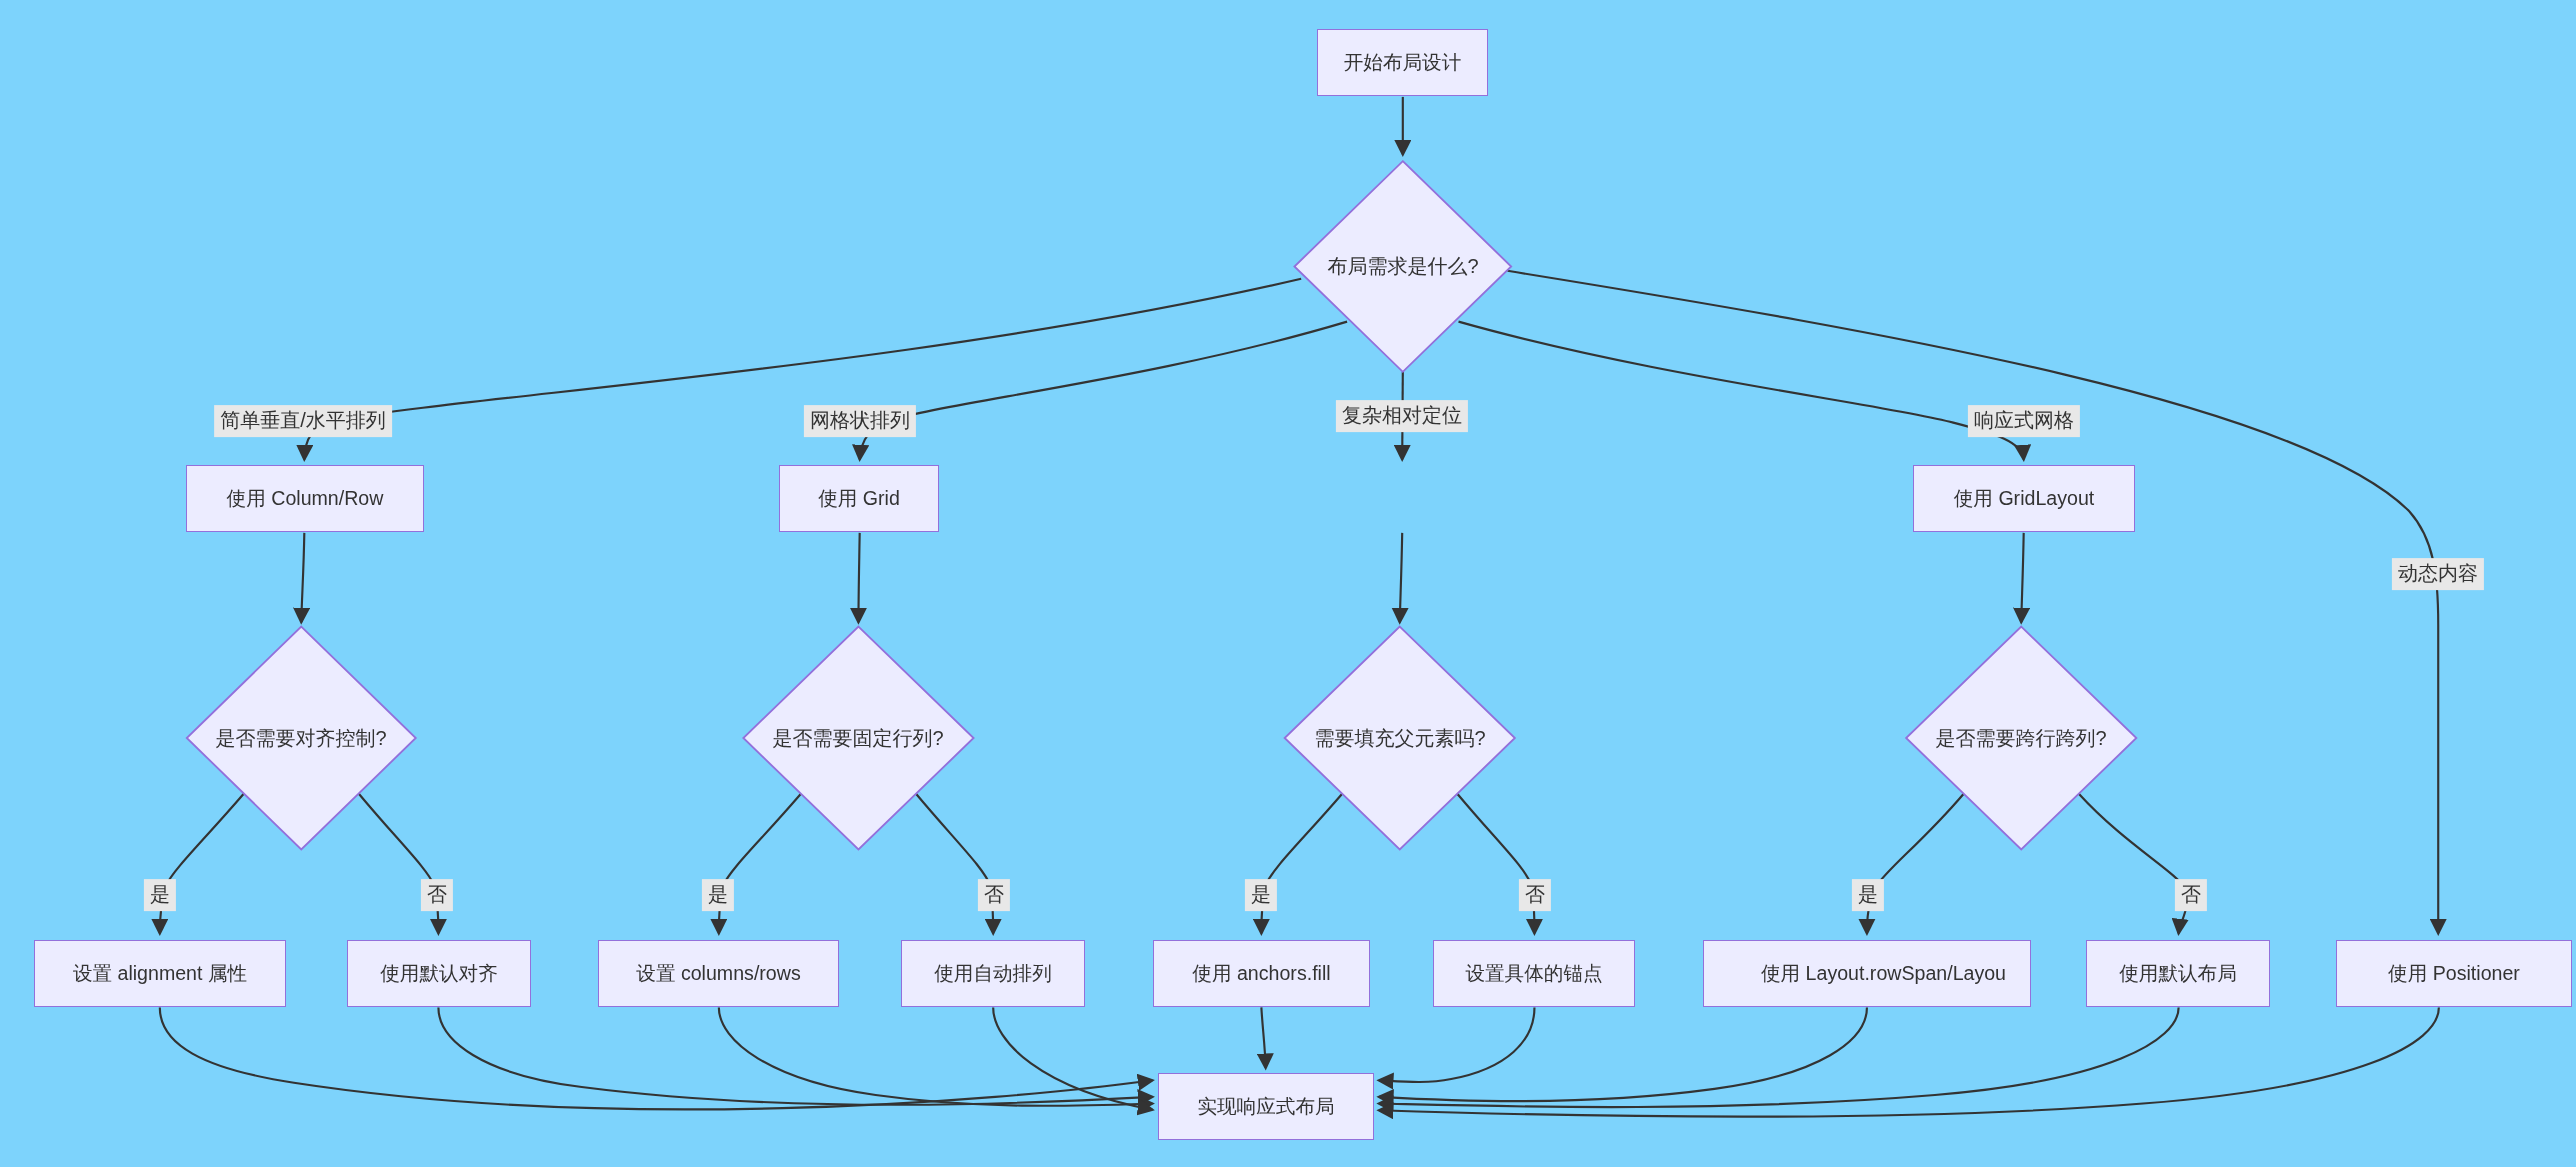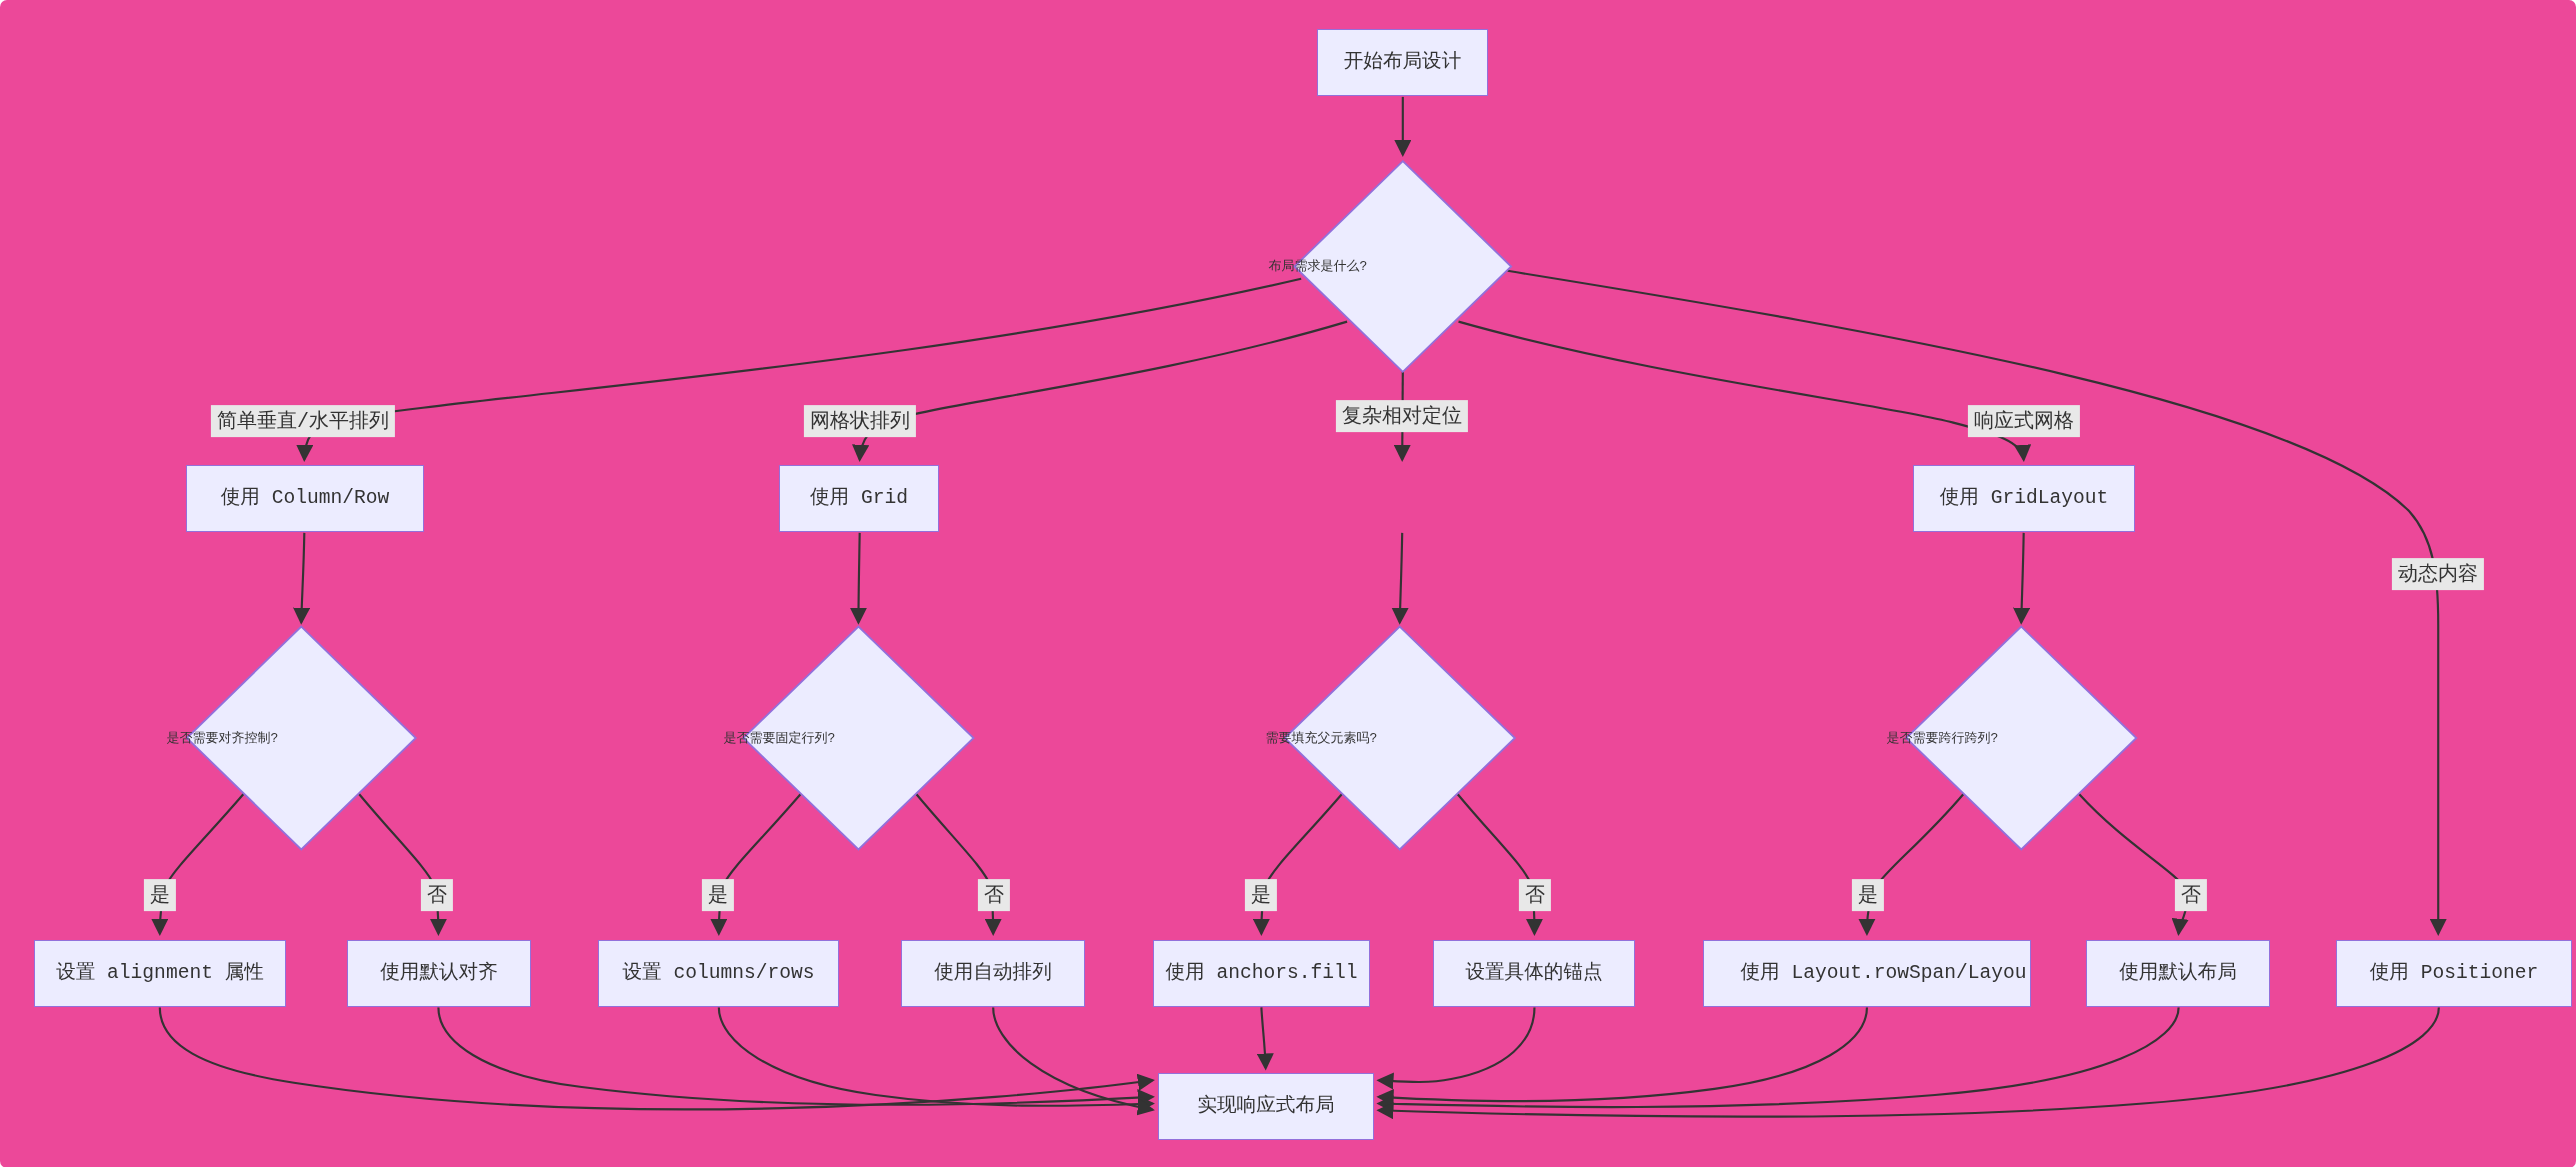--- a/index.html
+++ b/index.html
@@ -1,44 +1,43 @@
 <!DOCTYPE html>
 <html style="font-size:9.8px"><head>
 <meta charset="utf-8">
 <style>
   html,body{margin:0;padding:0;background:#ffffff;}
   .canvas{
     position:relative;
     width:2576px;height:1168px;
-    background:#ec4899;
-    font-family:Liberation Mono, monospace;
+    background:#7dd3fc;
+    font-family:Liberation Sans, sans-serif;
     color:#333333;
     overflow:hidden;
-    border-radius:7px;
   }
   .edges{position:absolute;left:0;top:0;width:2576px;height:1168px;}
   .edges path.edge{fill:none;stroke:#333333;stroke-width:3.5px;}
   .edges polygon.diamond{fill:#ECECFF;stroke:#9370DB;stroke-width:3px;}
   .node{
     position:absolute;
     box-sizing:border-box;
     background:#ECECFF;
     border:1.8px solid #9370DB;
     display:flex;align-items:center;justify-content:center;
     font-size:19.6px;line-height:1.2;
     text-align:center;
     white-space:nowrap;
     z-index:2;
   }
   .diamond-label{
     position:absolute;
     width:269px;
     transform:translate(-50%,-50%);
-    text-align:left;
-    font-size:13px;
+    text-align:center;
+    font-size:20px;
     z-index:2;
   }
   .edge-label{
     position:absolute;
     transform:translate(-50%,-50%);
     background:#e8e8e8;
     padding:2.4px 6.1px;
     font-size:20px;
     white-space:nowrap;
     z-index:3;

